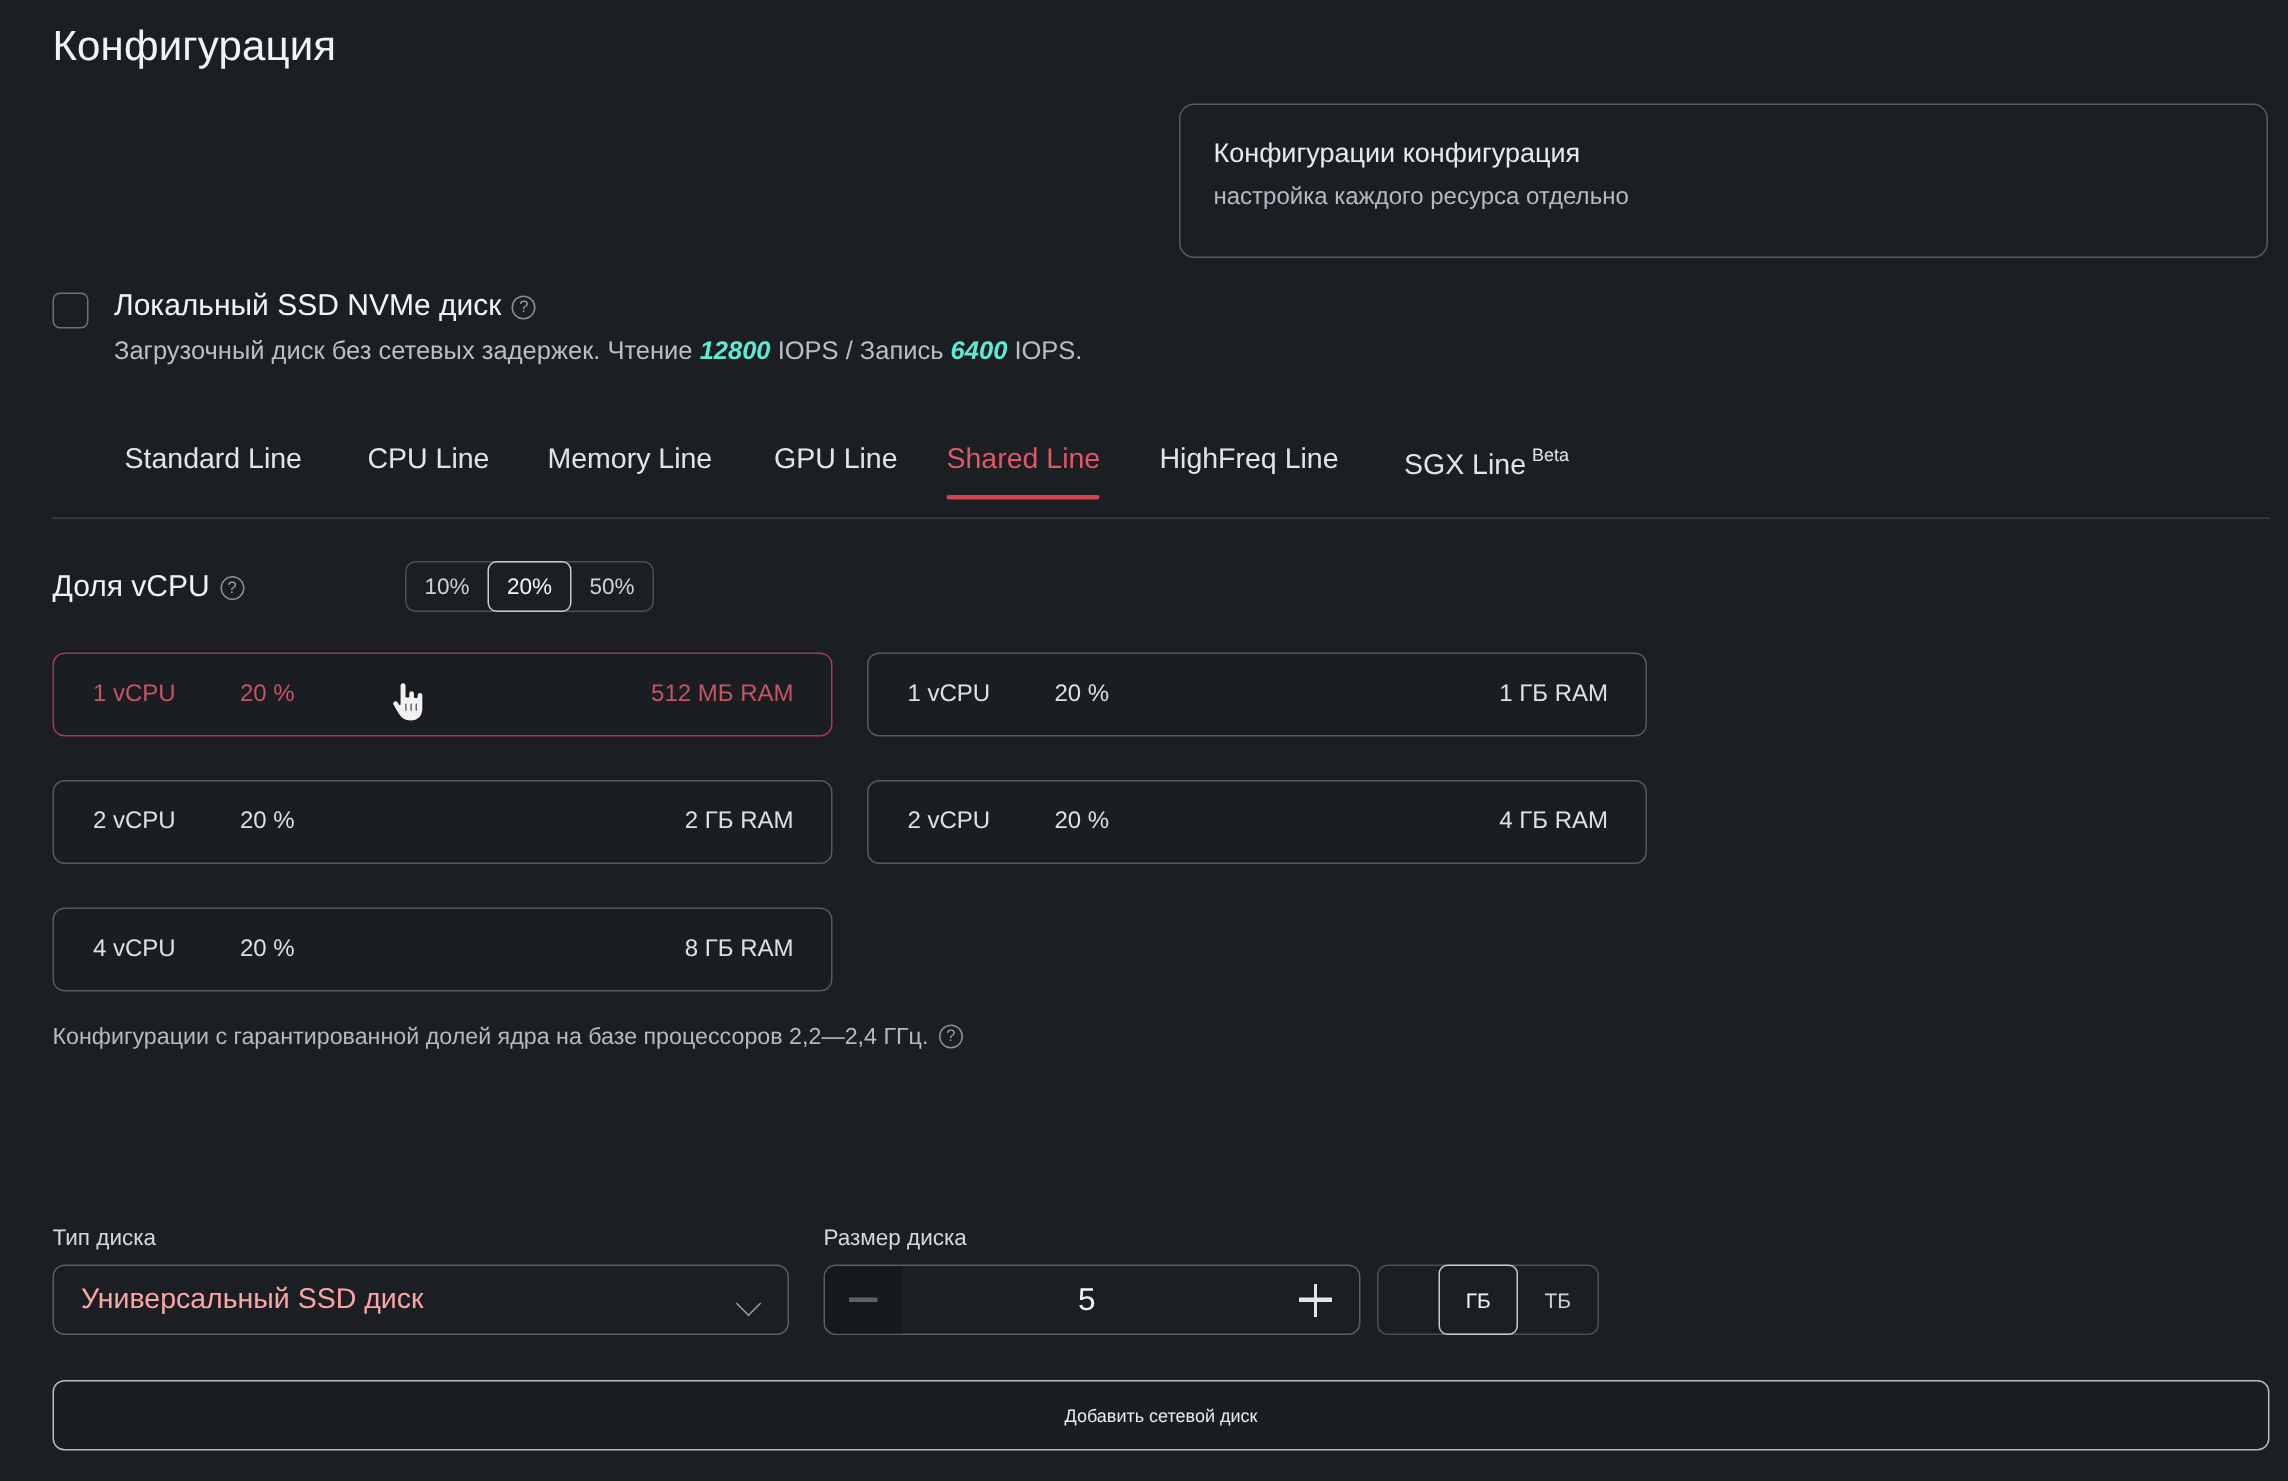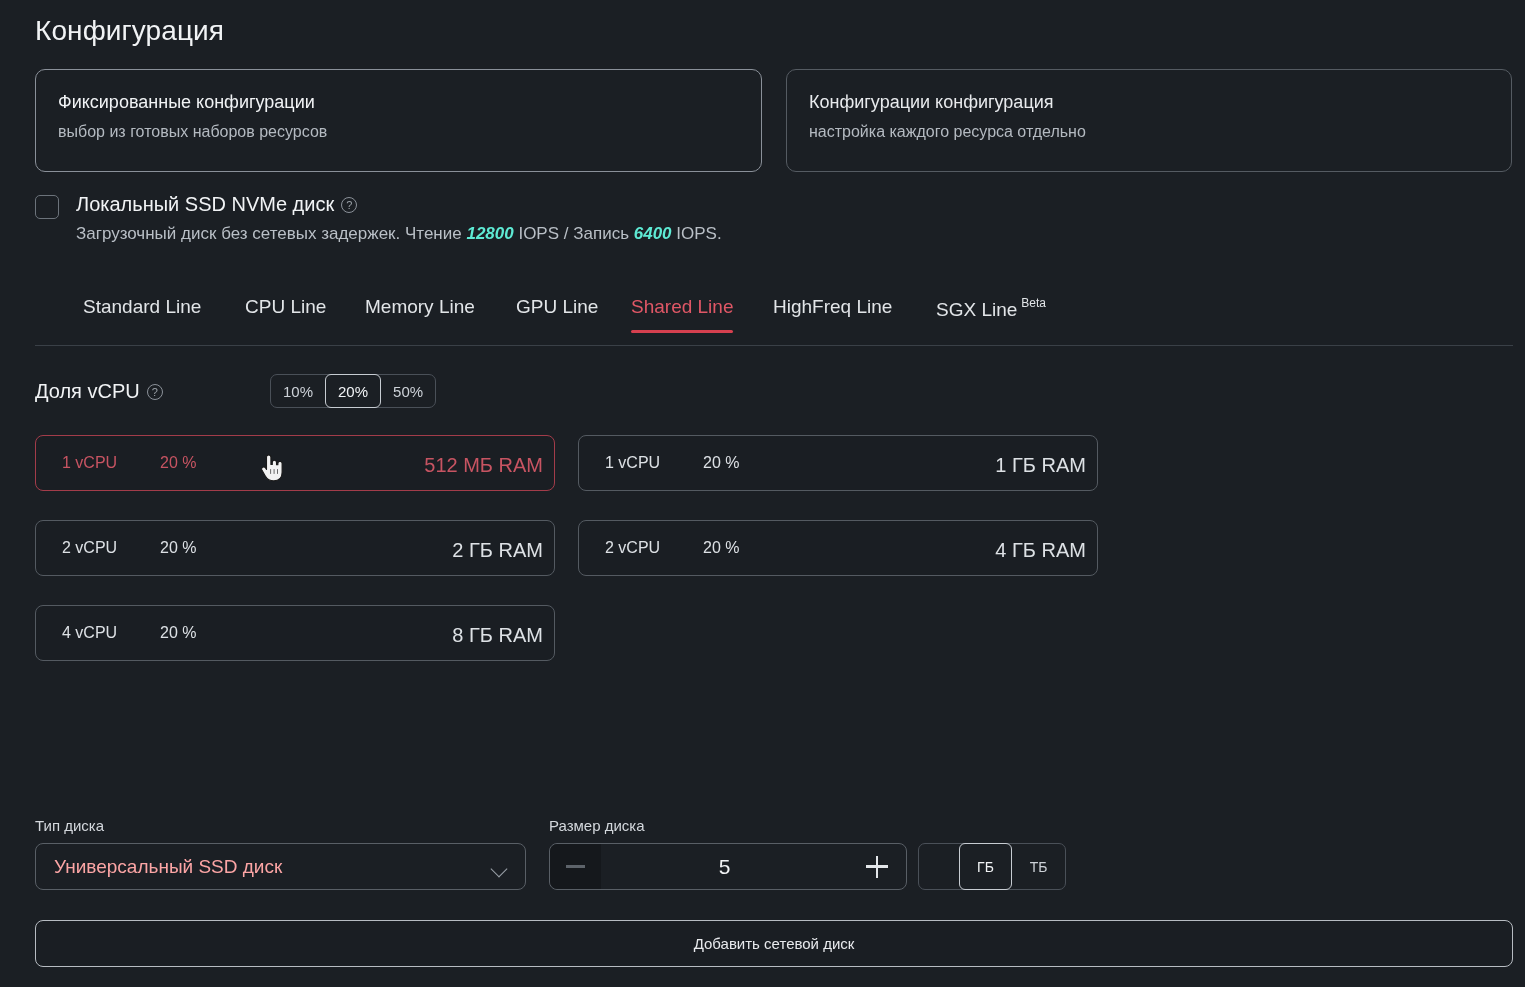--- a/index.html
+++ b/index.html
@@ -181,21 +181,21 @@
     height: 56px;
     border: 1px solid #545a61;
     border-radius: 8px;
     background: #1a1e23;
     box-sizing: border-box;
     cursor: pointer;
   }
   .opt.sel { border-color: #a33c4a; }
   .opt .cpu  { position: absolute; left: 26px;  top: 18px; font-size: 16px; color: #dde1e5; white-space: nowrap; }
   .opt .pct  { position: absolute; left: 124px; top: 18px; font-size: 16px; color: #dde1e5; white-space: nowrap; }
-  .opt .ram  { position: absolute; right: 11px; top: 18px; font-size: 20px; color: #dde1e5; white-space: nowrap; }
+  .opt .ram  { position: absolute; right: 25px; top: 18px; font-size: 16px; color: #dde1e5; white-space: nowrap; }
   .opt.sel .cpu, .opt.sel .pct, .opt.sel .ram { color: #c75462; }
 
   #opt-0 { left: 35px;  top: 435px; width: 520px; }
   #opt-1 { left: 578px; top: 435px; width: 520px; }
   #opt-2 { left: 35px;  top: 520px; width: 520px; }
   #opt-3 { left: 578px; top: 520px; width: 520px; }
   #opt-4 { left: 35px;  top: 605px; width: 520px; }
 
   #opt-note {
     position: absolute;
@@ -320,45 +320,41 @@
   }
 
   #add-disk-btn {
     position: absolute;
     left: 35px; top: 920px;
     width: 1478px; height: 47px;
     border: 1px solid #b7bcc2;
     border-radius: 8px;
     background: #1a1e23;
     color: #e8eaed;
-    font-size: 15px;
+    font-size: 12px;
     font-family: "Liberation Sans", sans-serif;
     cursor: pointer;
     box-sizing: border-box;
   }
 
   
   #cursor {
     position: absolute;
     left: 258px; top: 452px;
     width: 26px; height: 32px;
     pointer-events: none;
   }
 </style>
 </head>
 <body>
 
 <div class="page">
 
   <div class="h1" id="title-config">Конфигурация</div>
 
-  <div class="mode-card" id="mode-fixed">
-    <div class="mode-title">Фиксированные конфигурации</div>
-    <div class="mode-sub">выбор из готовых наборов ресурсов</div>
-  </div>
 
   <div class="mode-card" id="mode-custom">
     <div class="mode-title">Конфигурации конфигурация</div>
     <div class="mode-sub">настройка каждого ресурса отдельно</div>
   </div>
 
   <div id="ssd-row">
     <div class="cb-box"></div>
     <div class="cb-label">
       <span>Локальный SSD NVMe диск</span><span class="help">?</span>
@@ -422,20 +418,23 @@
     <span class="cpu">2 vCPU</span>
     <span class="pct">20 %</span>
     <span class="ram">4 ГБ RAM</span>
   </div>
   <div class="opt" id="opt-4">
     <span class="cpu">4 vCPU</span>
     <span class="pct">20 %</span>
     <span class="ram">8 ГБ RAM</span>
   </div>
 
+  <div id="opt-note">
+    <span>Конфигурации с гарантированной долей ядра на базе процессоров 2,2—2,4 ГГц.</span><span class="help">?</span>
+  </div>
 
 
   <div id="disk-type-group">
     <span class="field-label">Тип диска</span>
     <div id="disk-type-select">
       <span id="disk-type-value">Универсальный SSD диск</span>
       <span class="chev"></span>
     </div>
   </div>
 

